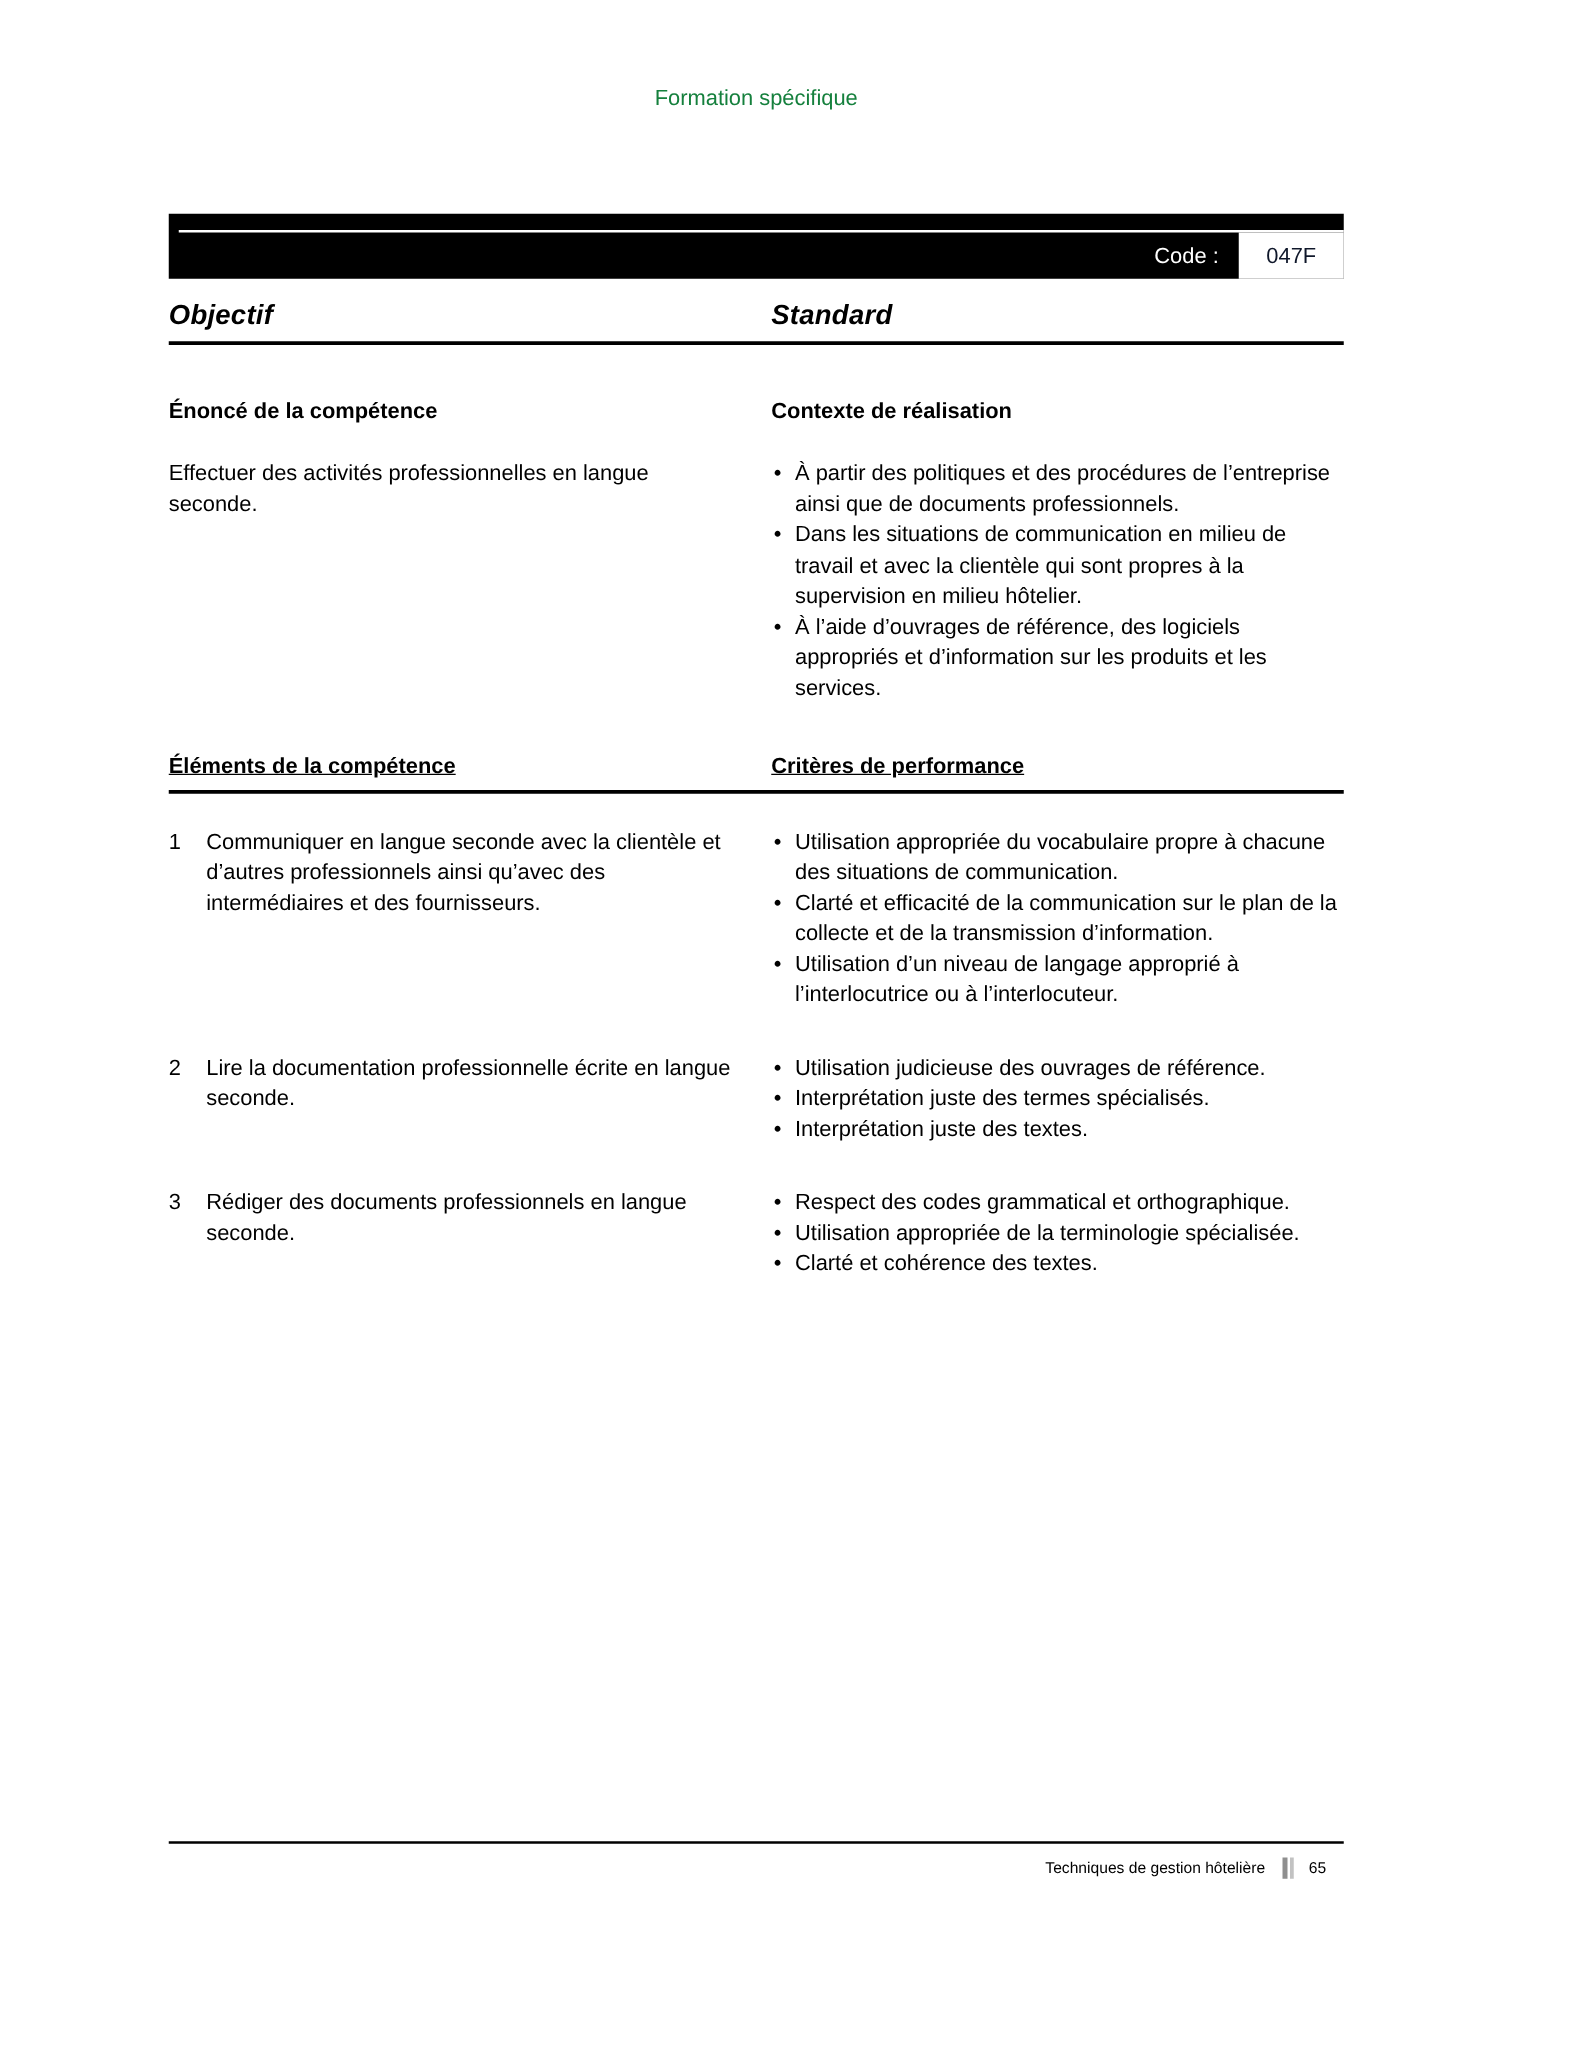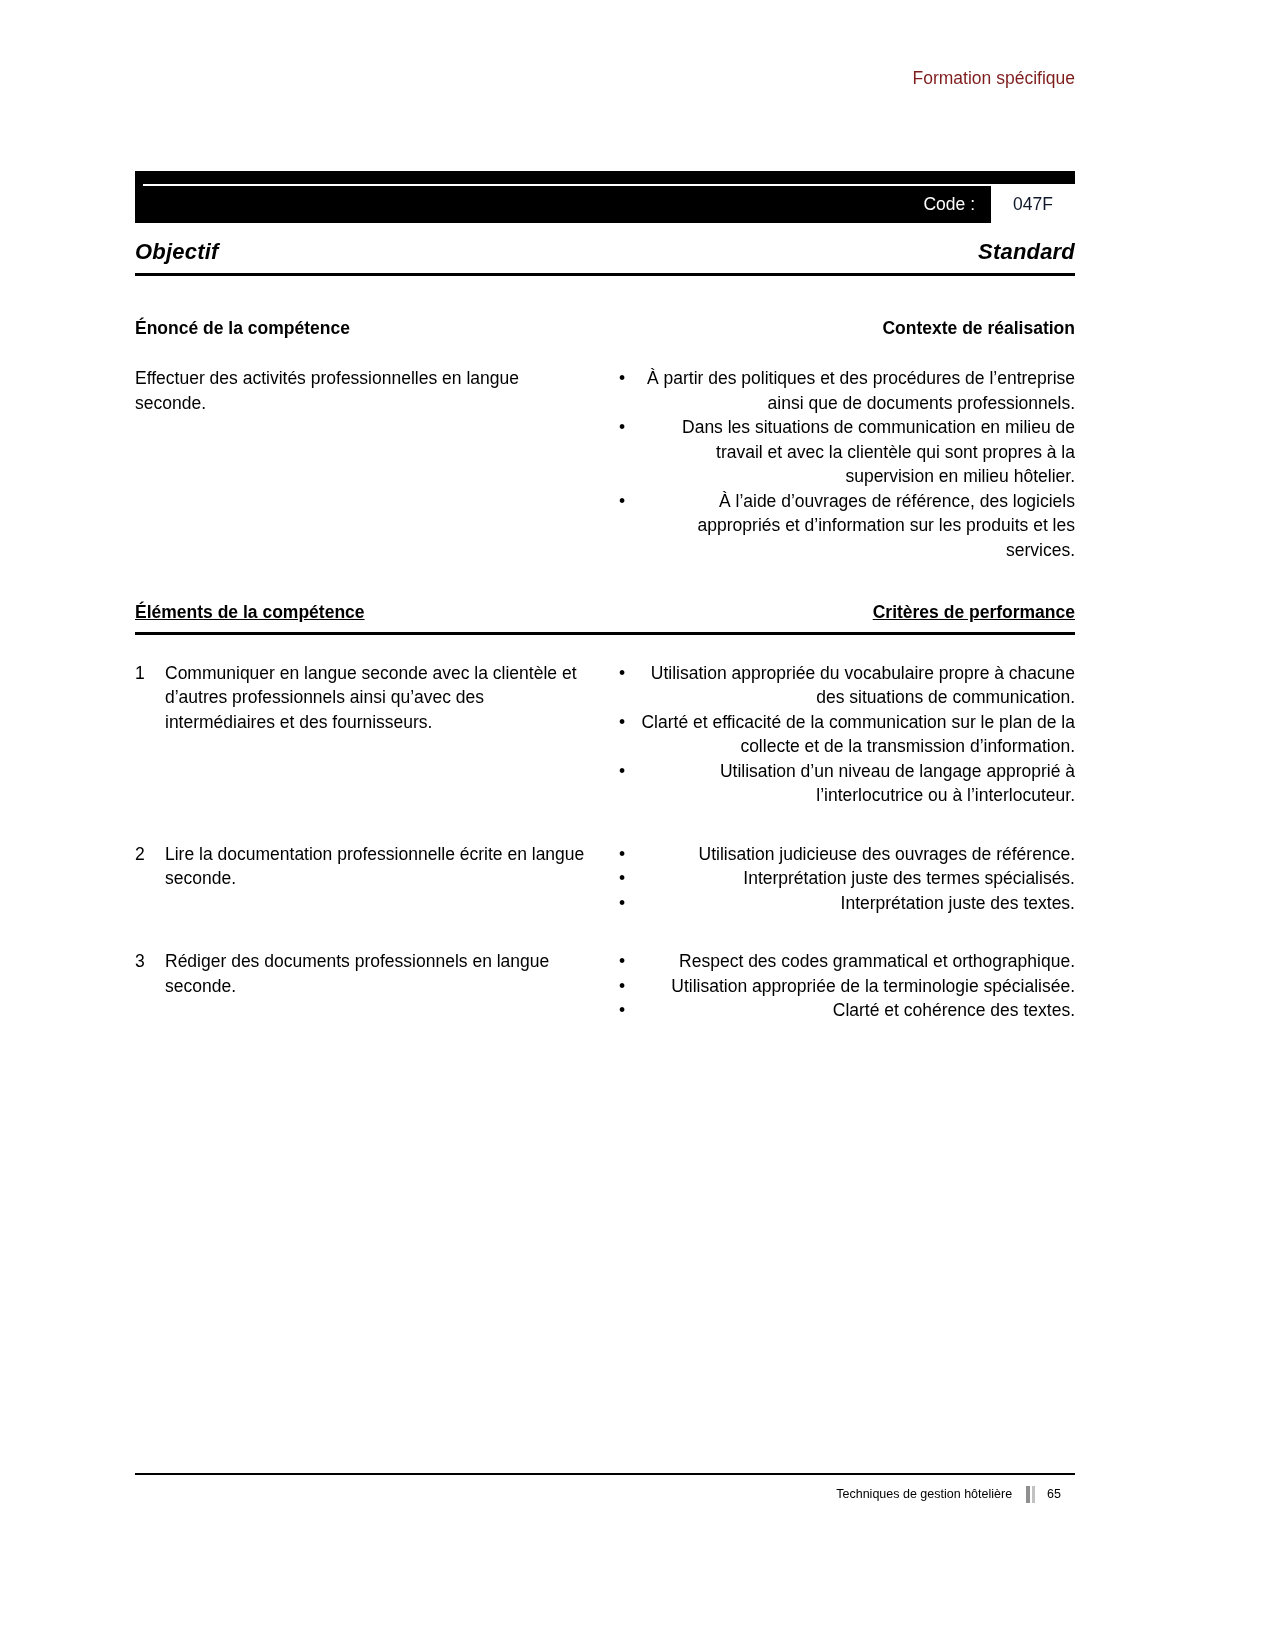--- a/index.html
+++ b/index.html
@@ -16,23 +16,23 @@
     font-family: "Liberation Sans", sans-serif;
     overflow: hidden;
   }
 
   
   .running-head {
     position: absolute;
     top: 68px;
     left: 135px;
     width: 940px;
-    text-align: right;
-    font-size: 17.5px;
-    color: #7f1d1d;
+    text-align: center;
+    font-size: 17.5px;
+    color: #15803d;
   }
 
   
   .banner {
     position: absolute;
     top: 143px;
     left: 135px;
     width: 940px;
     height: 52px;
     background: #000;
@@ -79,21 +79,21 @@
     font-size: 17.5px;
     line-height: 24.5px;
   }
   .cols { display: flex; }
   .col-l {
     flex: 0 0 482px;
     width: 482px;
     padding-right: 24px;
     box-sizing: border-box;
   }
-  .col-r { flex: 1; min-width: 0; text-align: right; }
+  .col-r { flex: 1; min-width: 0; }
 
   .col-titles { padding-bottom: 7px; }
   .col-title {
     font-size: 22px;
     font-weight: bold;
     font-style: italic;
     letter-spacing: 0.2px;
   }
   .rule {
     height: 3px;

